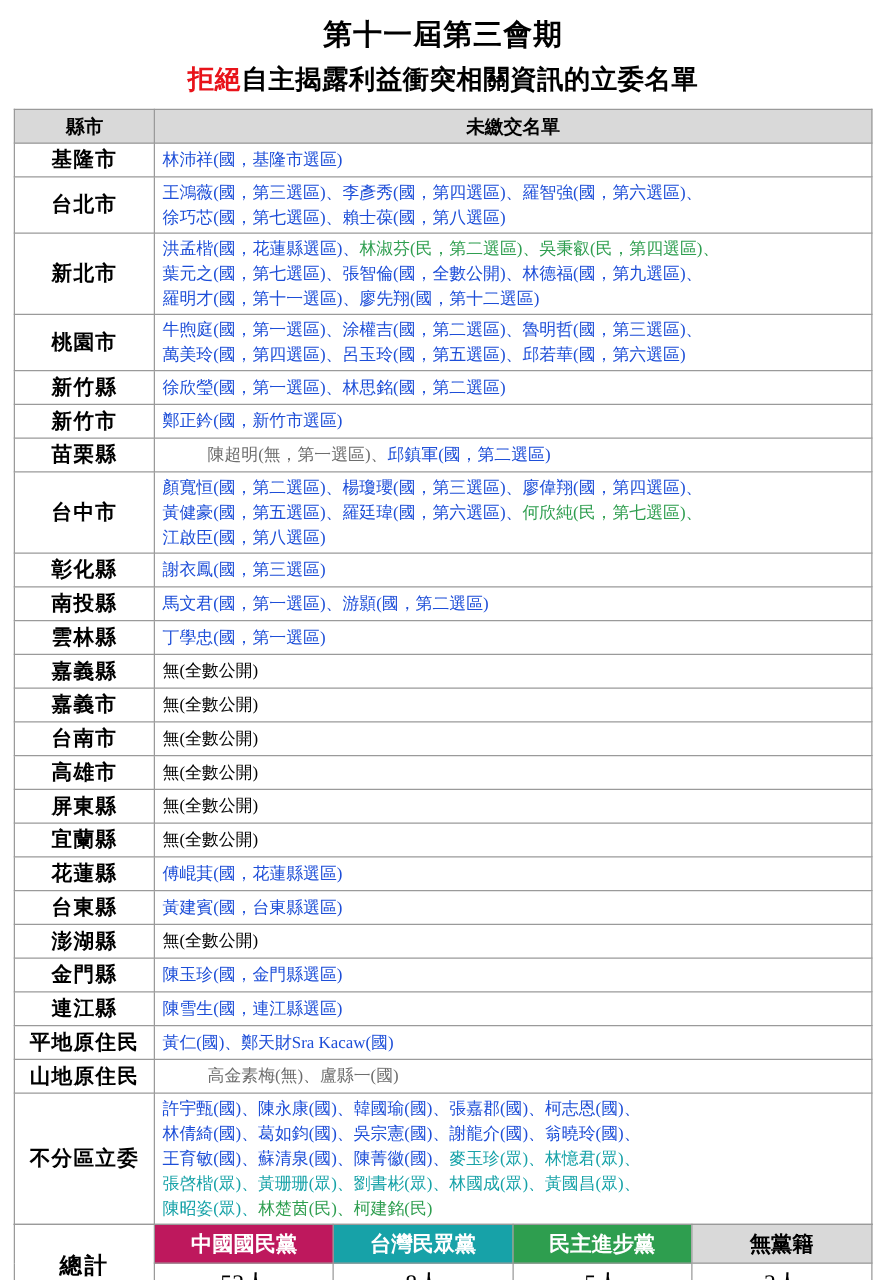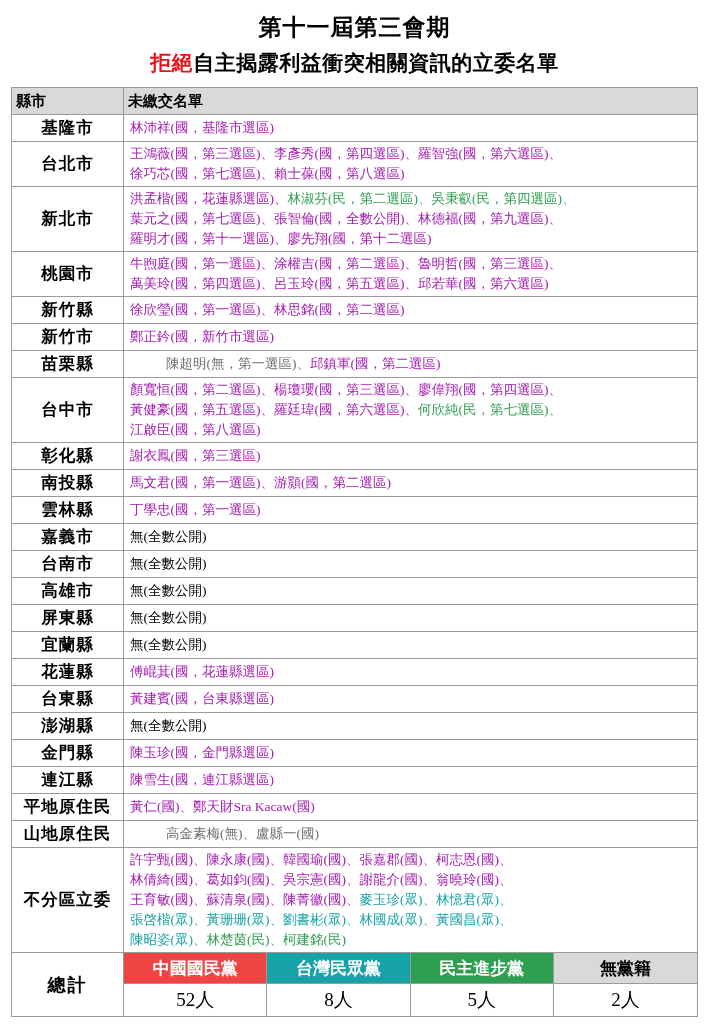--- a/index.html
+++ b/index.html
@@ -31,50 +31,51 @@
     margin:0 auto;
     table-layout:fixed;
   }
   td,th{
     border:1px solid #9a9a9a;
     padding:2px 4px;
     vertical-align:middle;
   }
   .hdr td{
     background:#d9d9d9;
+    text-align:center;
     font-weight:bold;
     font-size:15px;
     height:22px;
   }
   .cty{
     width:112px;
     text-align:center;
     font-weight:bold;
     font-size:16.5px;
     letter-spacing:1px;
     white-space:nowrap;
   }
   .lst{
     font-size:13.5px;
     line-height:20px;
     padding-left:6px;
   }
   .lst .ln{display:block;white-space:nowrap;}
-  .kmt{color:#a21caf;}
+  .kmt{color:#1d4ed8;}
   .tpp{color:#17a2a8;}
   .dpp{color:#2e9e4f;}
   .ind{color:#6d6d6d;margin-left:36px;}
   .blk{color:#000;}
   .sum-label{
     text-align:center;font-weight:bold;font-size:18px;letter-spacing:2px;
   }
   .party-head{
     text-align:center;font-weight:bold;font-size:17px;color:#ffffff;height:26px;
   }
-  .p-kmt{background:#ef4444;}
+  .p-kmt{background:#be185d;}
   .p-tpp{background:#17a2a8;}
   .p-dpp{background:#2e9e4f;}
   .p-ind{background:#d9d9d9;color:#000 !important;}
   .party-count{
     text-align:center;font-size:19px;height:28px;
   }
 </style>
 </head>
 <body>
 
@@ -161,20 +162,26 @@
             <span class="ln"><span class="kmt">馬文君(國，第一選區)、游顥(國，第二選區)</span></span>
           </td>
         </tr>
         <tr>
           <td class="cty">雲林縣</td>
           <td class="lst">
             <span class="ln"><span class="kmt">丁學忠(國，第一選區)</span></span>
           </td>
         </tr>
         <tr>
+          <td class="cty">嘉義縣</td>
+          <td class="lst">
+            <span class="ln"><span class="blk">無(全數公開)</span></span>
+          </td>
+        </tr>
+        <tr>
           <td class="cty">嘉義市</td>
           <td class="lst">
             <span class="ln"><span class="blk">無(全數公開)</span></span>
           </td>
         </tr>
         <tr>
           <td class="cty">台南市</td>
           <td class="lst">
             <span class="ln"><span class="blk">無(全數公開)</span></span>
           </td>

